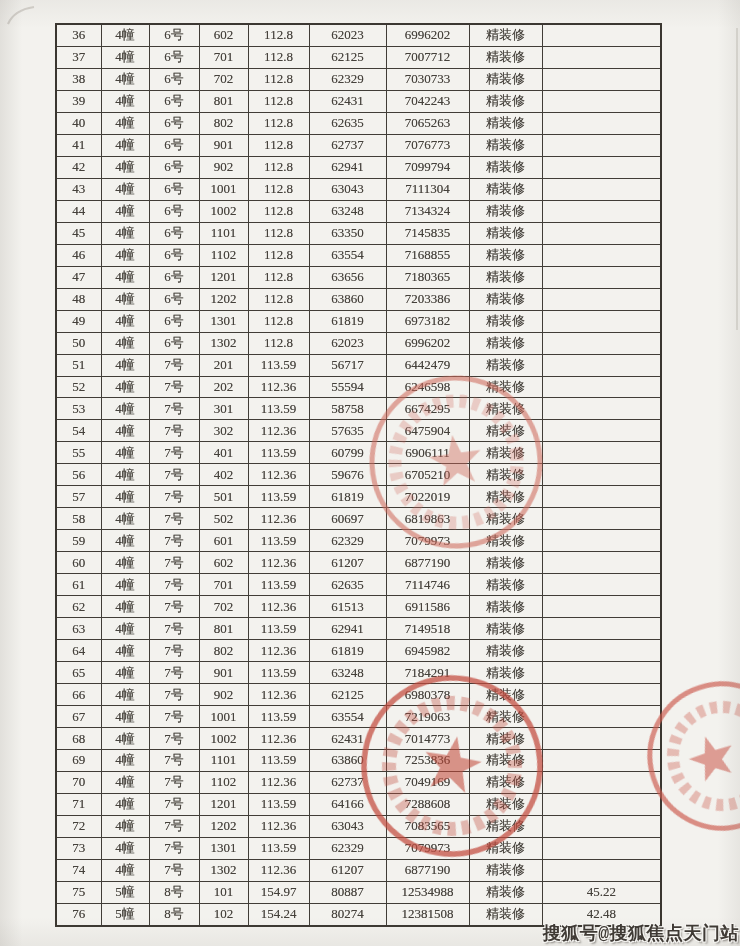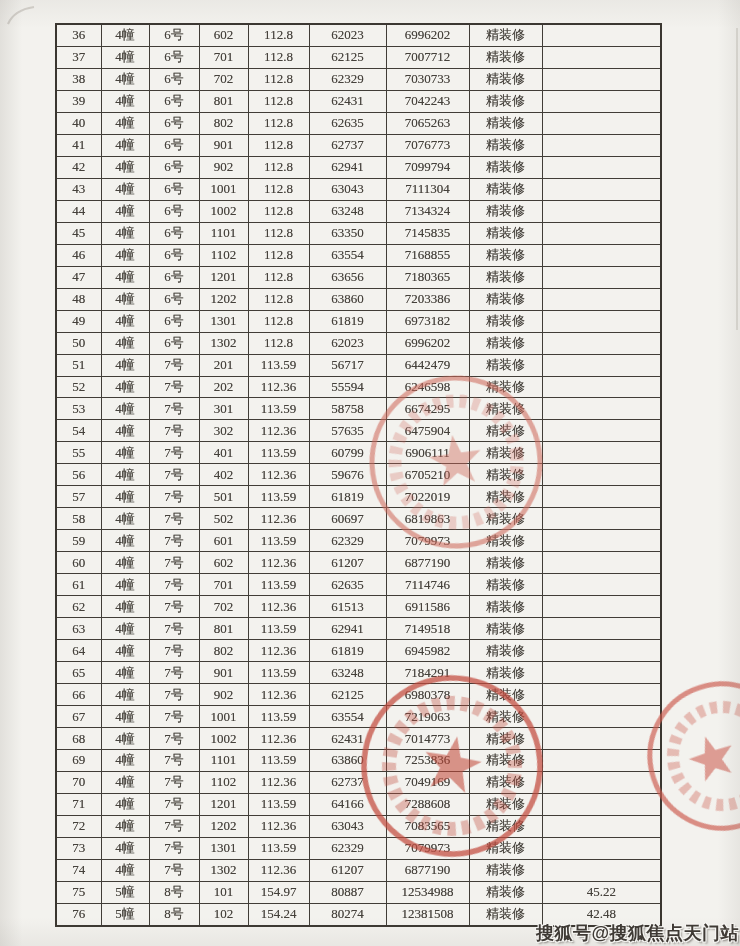--- a/index.html
+++ b/index.html
@@ -31,21 +31,21 @@
   svg.overlay{position:absolute;inset:0;z-index:4;pointer-events:none;}
   .seal{mix-blend-mode:multiply;}
   .seal1-stroke{stroke:var(--seal1,#cf6a5c);fill:none;}
   .seal1-fill{fill:var(--seal1,#cf6a5c);}
   .seal2-stroke{stroke:var(--seal2,#c24a3c);fill:none;}
   .seal2-fill{fill:var(--seal2,#c24a3c);}
   .seal3-stroke{stroke:var(--seal3,#cd5c50);fill:none;}
   .seal3-fill{fill:var(--seal3,#cd5c50);}
   .watermark{
     position:absolute;right:1px;bottom:1px;z-index:6;
-    font-family:Liberation Sans, sans-serif;
+    font-family:Liberation Mono, monospace;
     font-weight:bold;font-size:18px;letter-spacing:0.5px;
     color:var(--wm,#3f3a35);
     text-shadow:
       -1px -1px 0 #f7f6f3, 1px -1px 0 #f7f6f3,
       -1px 1px 0 #f7f6f3, 1px 1px 0 #f7f6f3,
       2px 2px 2px rgba(60,55,50,.55);
     text-align: center;
   }
 </style>
 </head>

